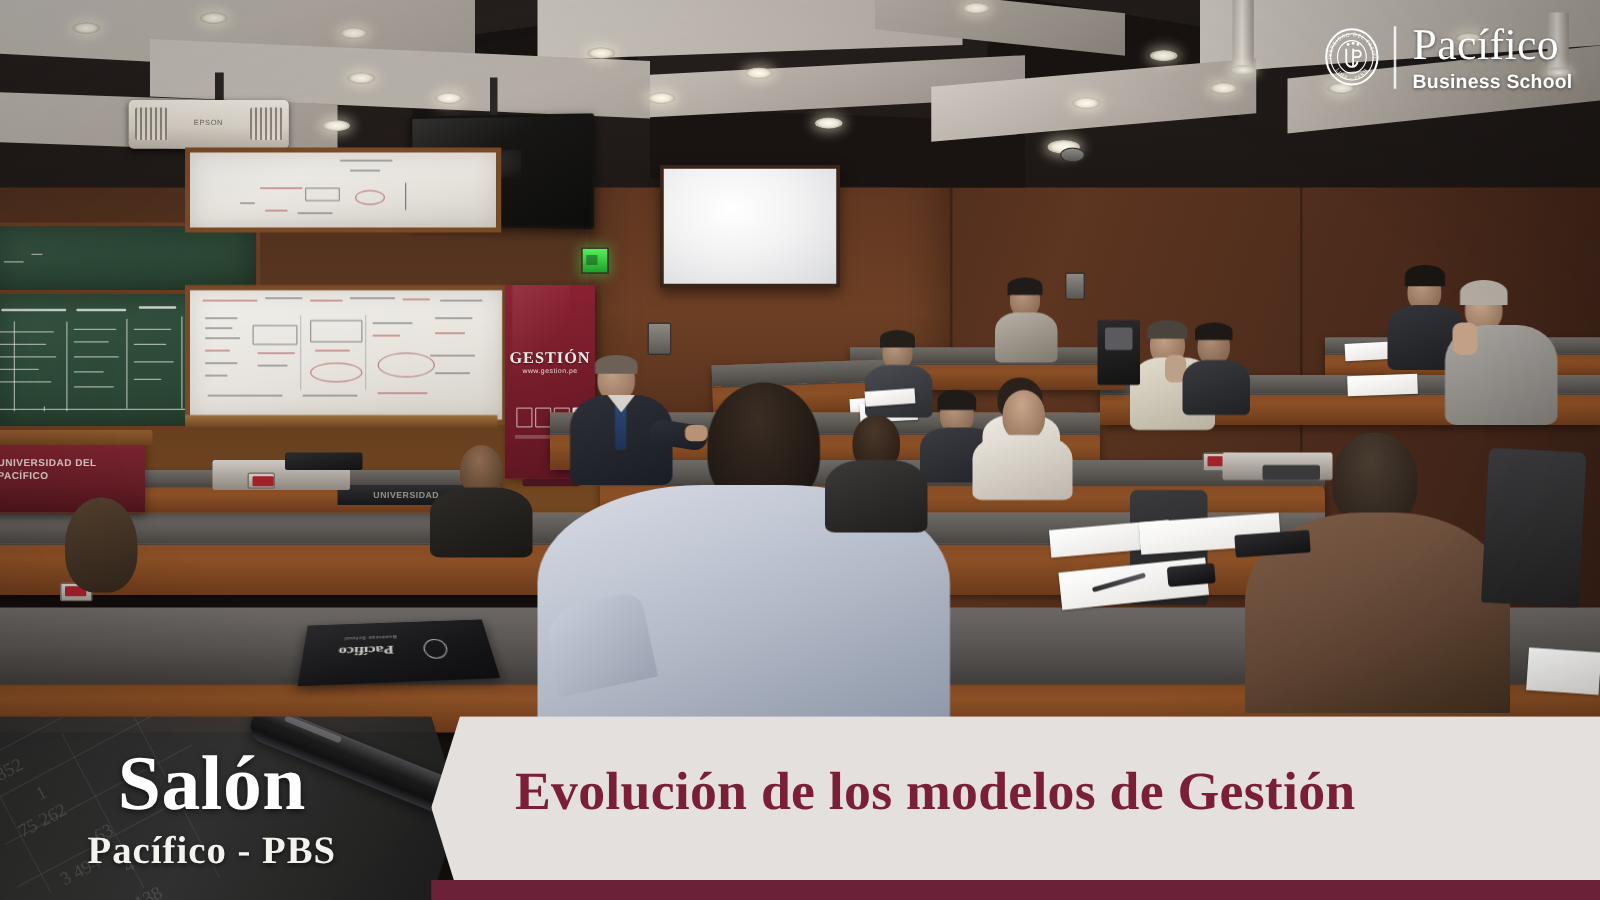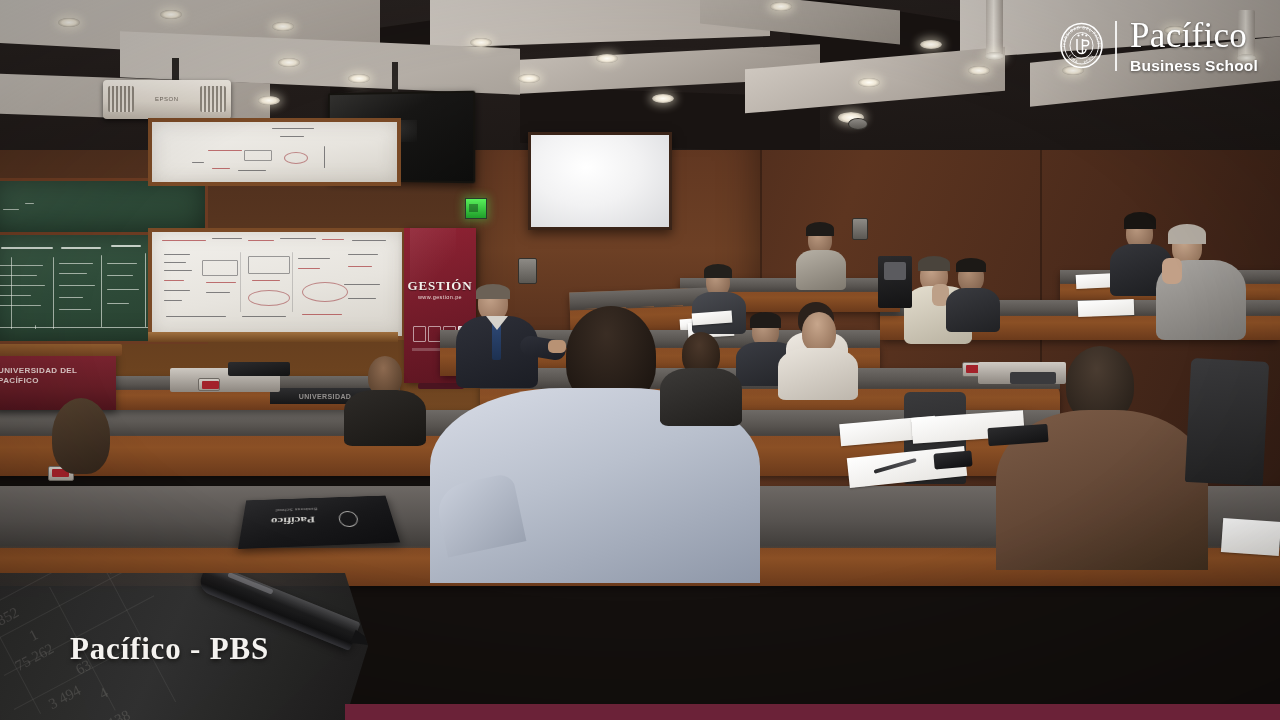--- a/index.html
+++ b/index.html
@@ -862,21 +862,25 @@
         <div class="doc-line v" style="left:22px;top:36px;height:120px;"></div>
         <div class="doc-line v" style="left:92px;top:14px;height:140px;"></div>
         <div class="doc-line v" style="left:150px;top:-4px;height:150px;"></div>
         <div class="doc-line" style="left:120px;top:8px;width:120px;"></div>
 
       </div>
       <div class="tex-pen">
         <div class="tex-pen-clip"></div>
       </div>
       <div class="lower-left-text">
+        <div class="salon-title">Salón</div>
         <div class="salon-sub">Pacífico - PBS</div>
       </div>
     </div>
 
+    <div class="lower-right">
+      <div class="lower-title">Evolución de los modelos de Gestión</div>
+    </div>
 
     <div class="lower-bar"></div>
   </div>
 
 </div>
 
 </body></html>

